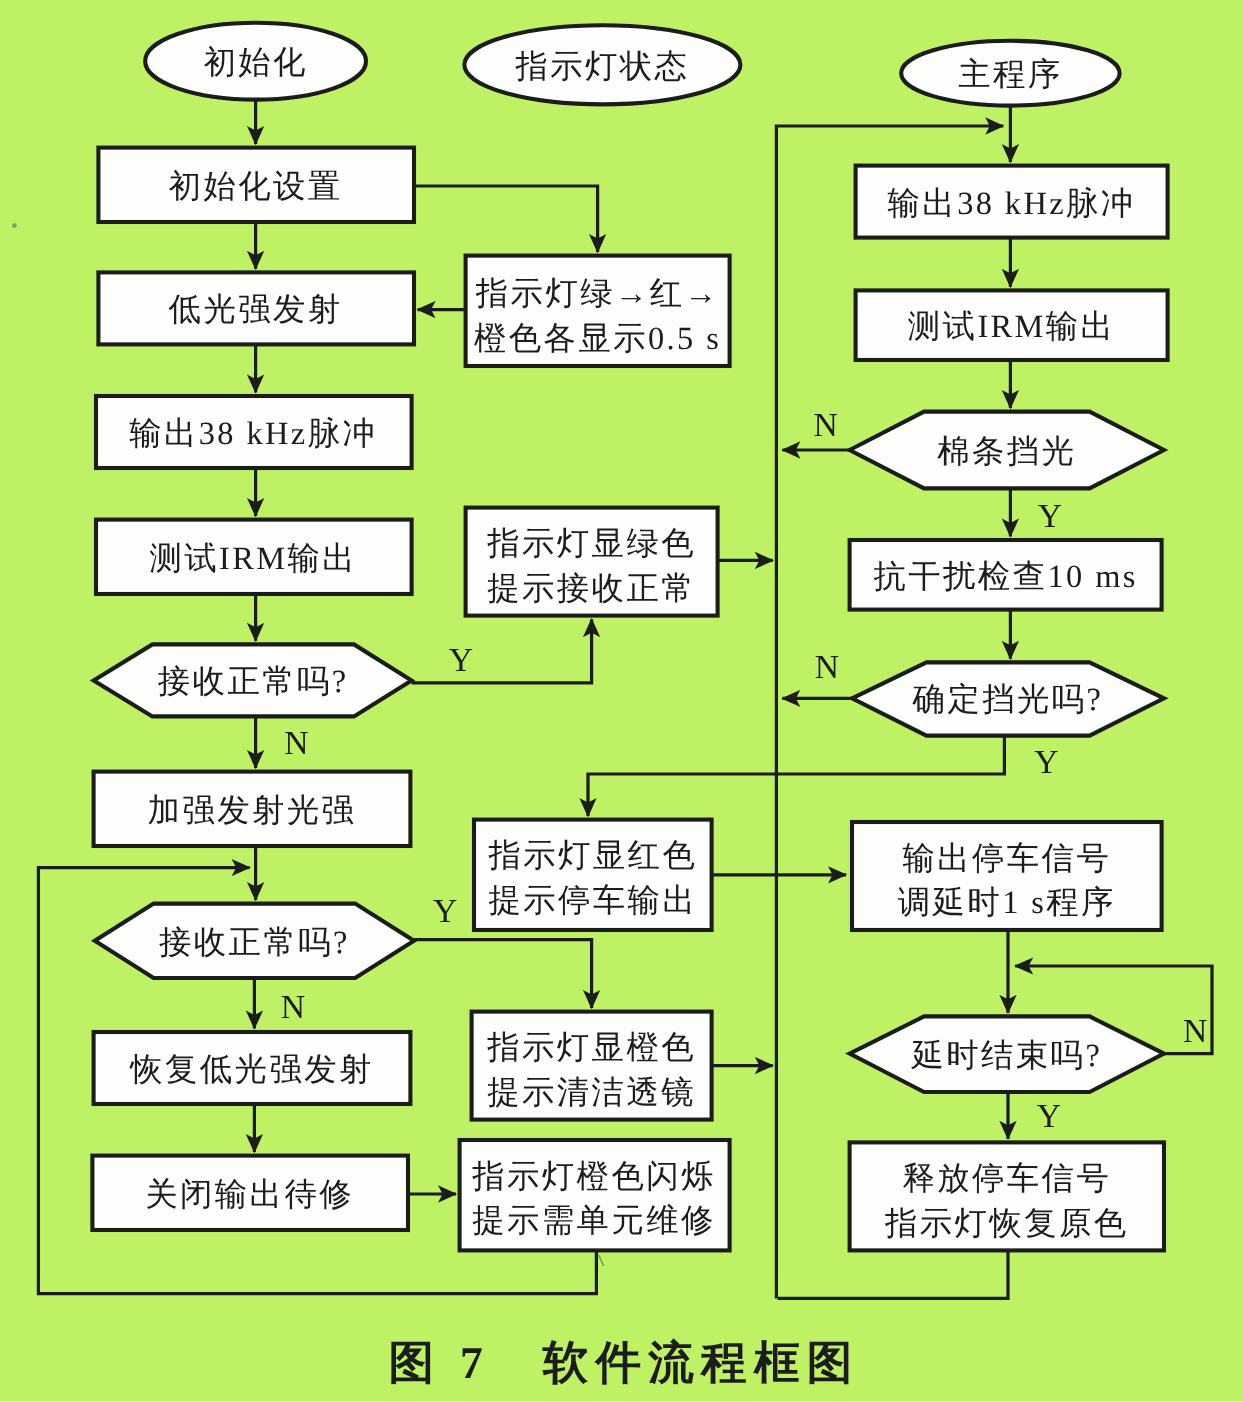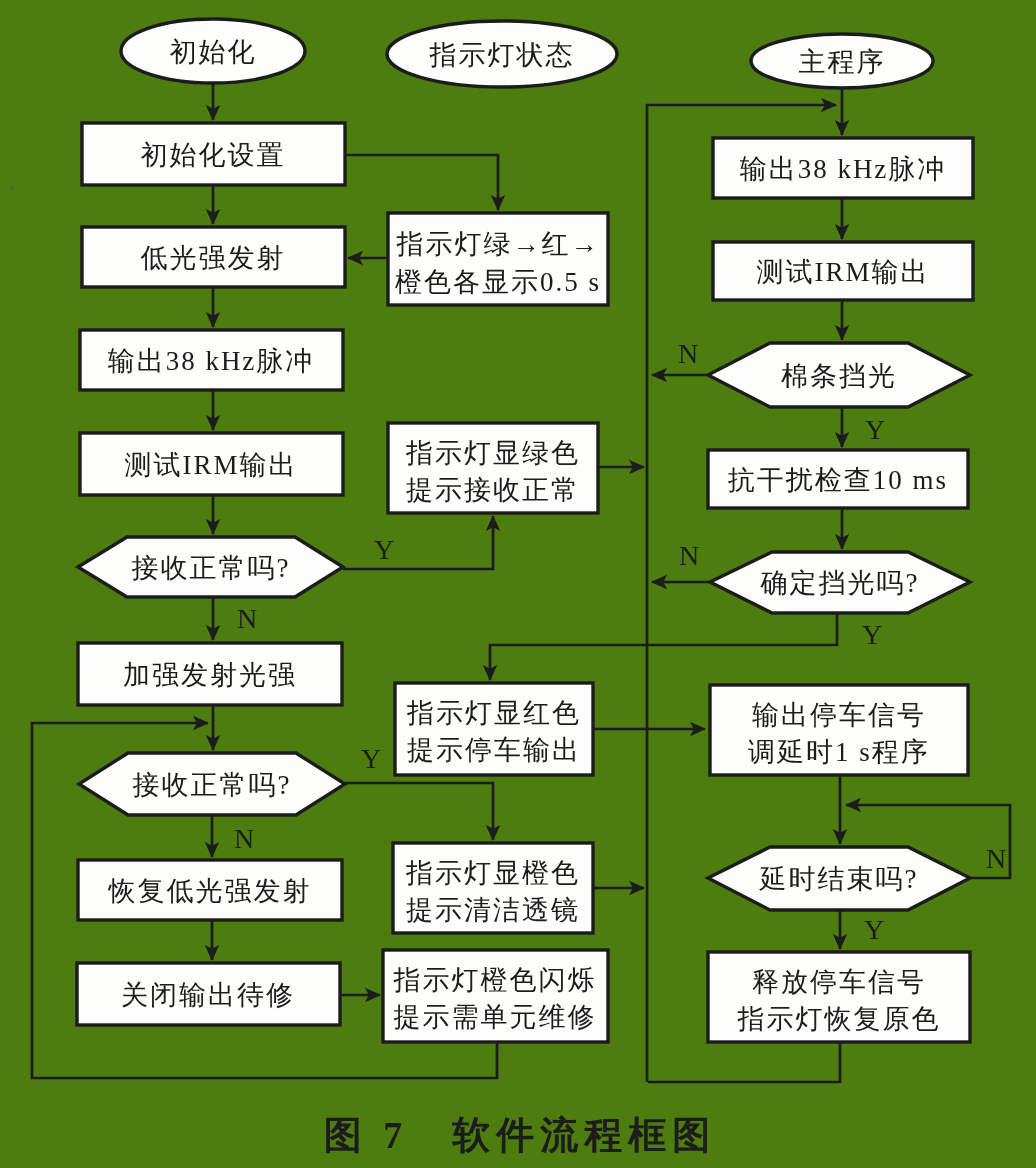--- a/index.html
+++ b/index.html
@@ -4,21 +4,21 @@
 <style>
   html, body {
     margin: 0;
     padding: 0;
     background: #f7f6f2;
   }
   .page {
     position: relative;
     width: 1036px;
     height: 1168px;
-    background: #4d7c0f;
+    background: #bef264;
     overflow: hidden;
   }
   svg text {
     font-family: "Liberation Serif", "DejaVu Serif", serif;
     fill: #1c1c1c;
   }
   .node-label {
     font-size: 27px;
     letter-spacing: 2px;
     text-anchor: middle;

